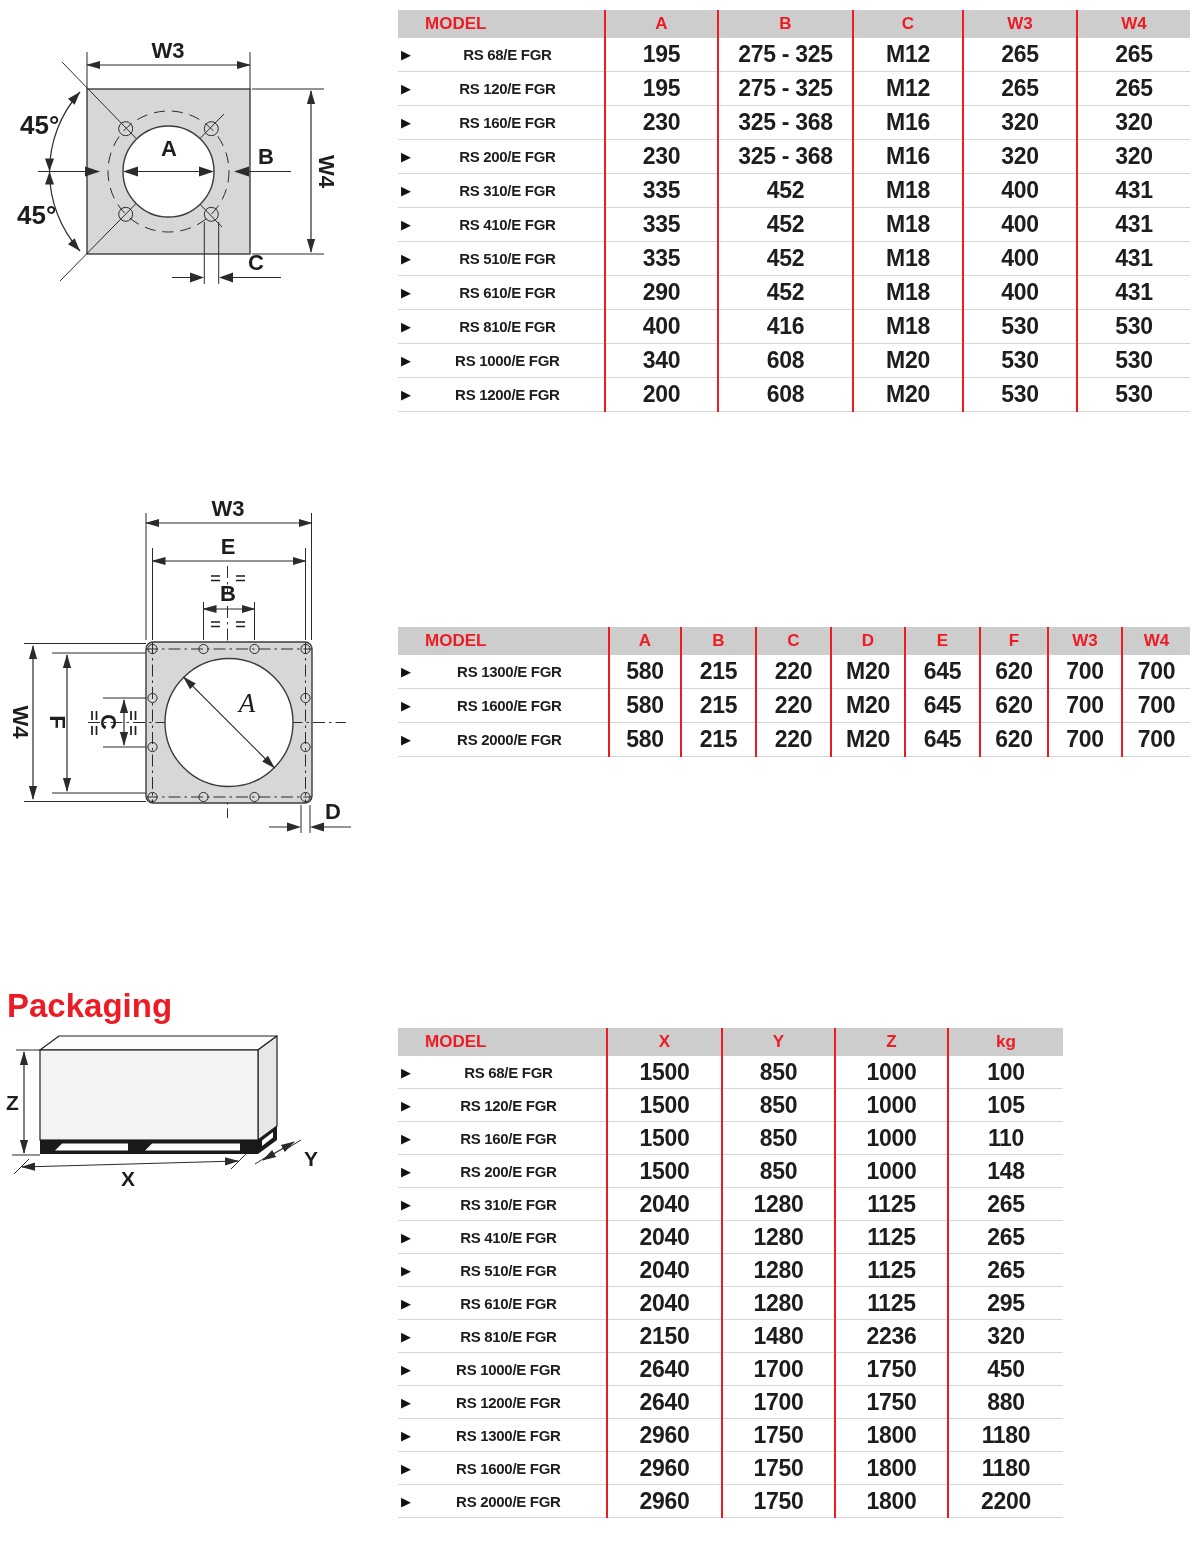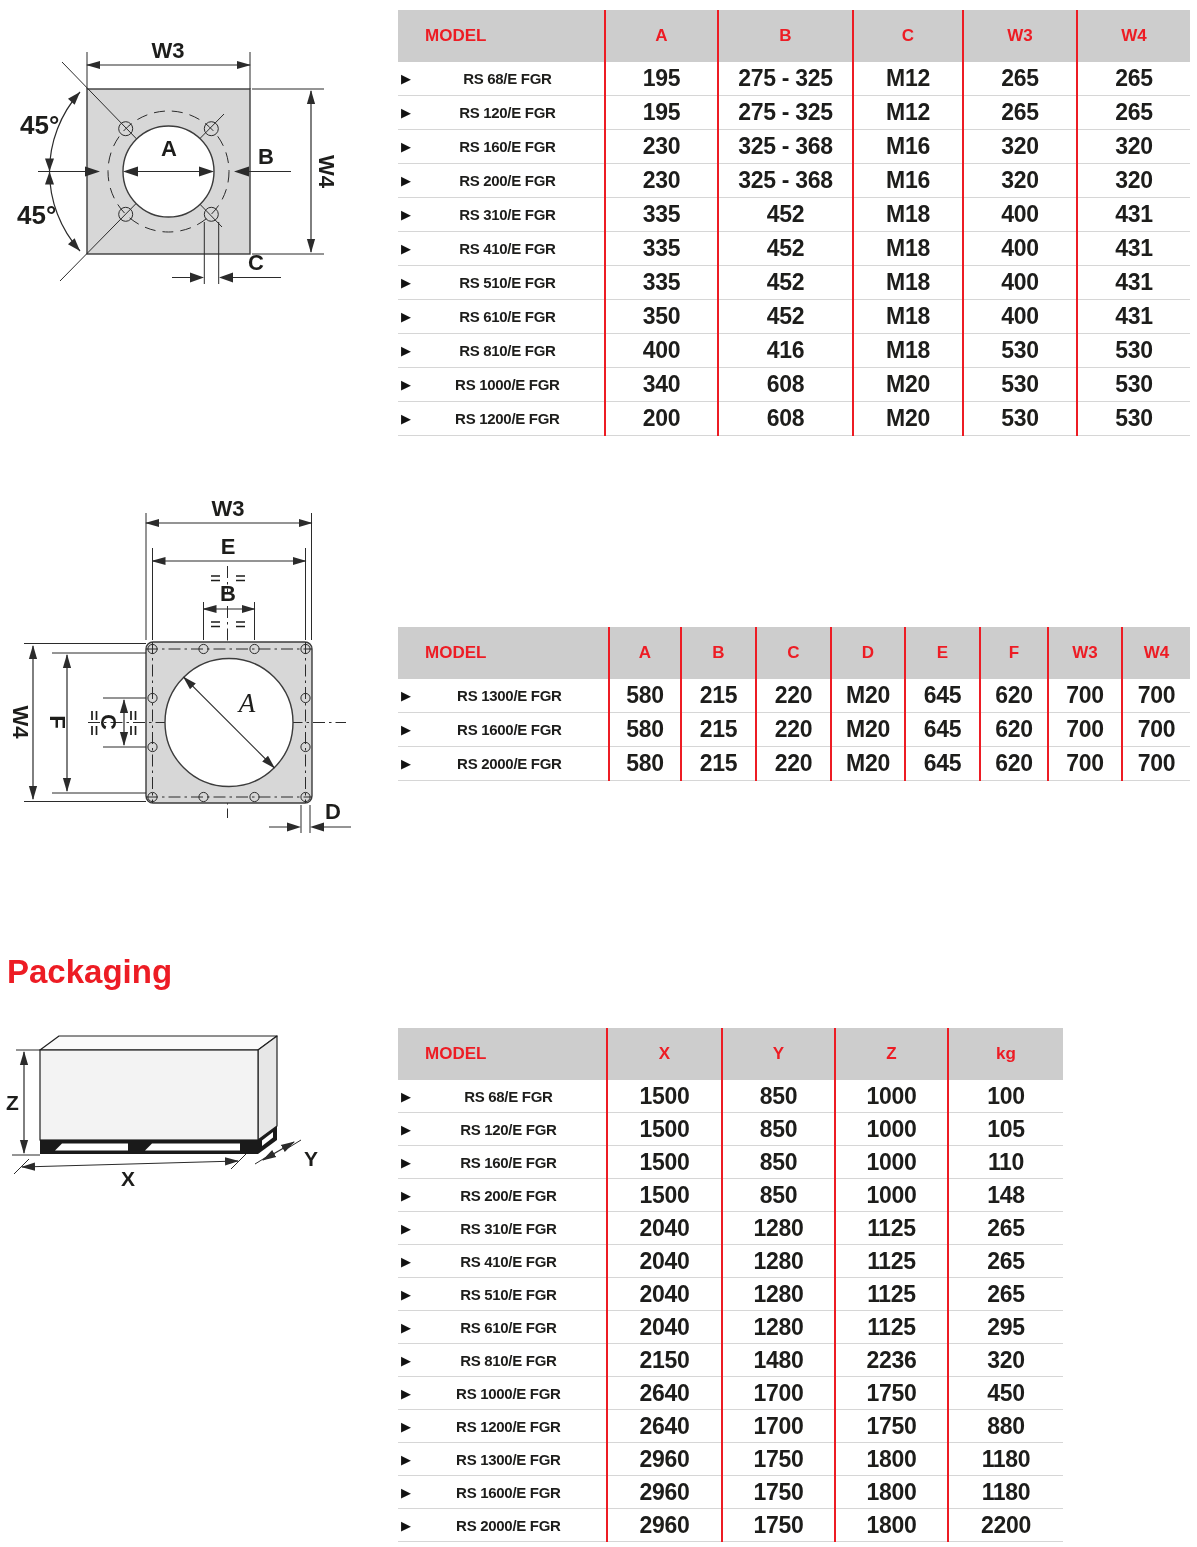--- a/index.html
+++ b/index.html
@@ -5,35 +5,35 @@
   html,body{margin:0;padding:0;background:#fff;}
   .page{
     position:relative;width:1197px;height:1547px;background:#fff;overflow:hidden;
     font-family:"Liberation Sans","DejaVu Sans",sans-serif;color:#1d1d1b;
   }
   svg{position:absolute;overflow:visible;}
   
   .tbl{position:absolute;border-collapse:collapse;table-layout:fixed;}
   .tbl th{
     background:#cdcdcd;color:#ED1C24;font-size:17px;font-weight:bold;
-    height:52px;padding:0;text-align:center;
+    height:28px;padding:0;text-align:center;
   }
   .tbl th:first-child{text-align:left;padding-left:27px;}
   .tbl th + th, .tbl td + td{border-left:2px solid #ED1C24;}
   .tbl td{
     height:33px;text-align:center;font-size:23px;font-weight:bold;color:#1d1d1b;
     padding:0;border-bottom:1px solid #d6d6d6;letter-spacing:-0.3px;
   }
   #table3 td{height:32px;}
   .mwrap{display:flex;align-items:center;height:100%;}
   .tri{font-size:13px;color:#111;margin-left:3px;line-height:1;}
   .mname{flex:1;text-align:center;font-size:15px;font-weight:bold;letter-spacing:-0.3px;}
   
   .pkg-title{
-    position:absolute;left:7px;top:953px;font-size:33px;font-weight:bold;color:#ED1C24;
+    position:absolute;left:7px;top:987px;font-size:33px;font-weight:bold;color:#ED1C24;
   }
   
   .dl{stroke:#2b2b2b;stroke-width:1.2;fill:none;}
   .thin{stroke:#2b2b2b;stroke-width:1;fill:none;}
   .cl{stroke:#2b2b2b;stroke-width:1;fill:none;stroke-dasharray:12 4 2.5 4;}
   .shape{stroke:#3c3c3c;stroke-width:1.4;}
   .ah{fill:#2b2b2b;stroke:none;}
   .eqm{stroke:#1d1d1b;stroke-width:1.7;fill:none;}
   .dlab{font-family:"Liberation Sans","DejaVu Sans",sans-serif;font-size:22px;font-weight:bold;fill:#1d1d1b;}
   .deg{font-size:26px;}
@@ -221,21 +221,21 @@
           <td>400</td>
           <td>431</td>
         </tr>
         <tr>
           <td>
             <div class="mwrap">
               <span class="tri">▶</span>
               <span class="mname">RS 610/E FGR</span>
             </div>
           </td>
-          <td>350</td>
+          <td>290</td>
           <td>452</td>
           <td>M18</td>
           <td>400</td>
           <td>431</td>
         </tr>
         <tr>
           <td>
             <div class="mwrap">
               <span class="tri">▶</span>
               <span class="mname">RS 810/E FGR</span>

